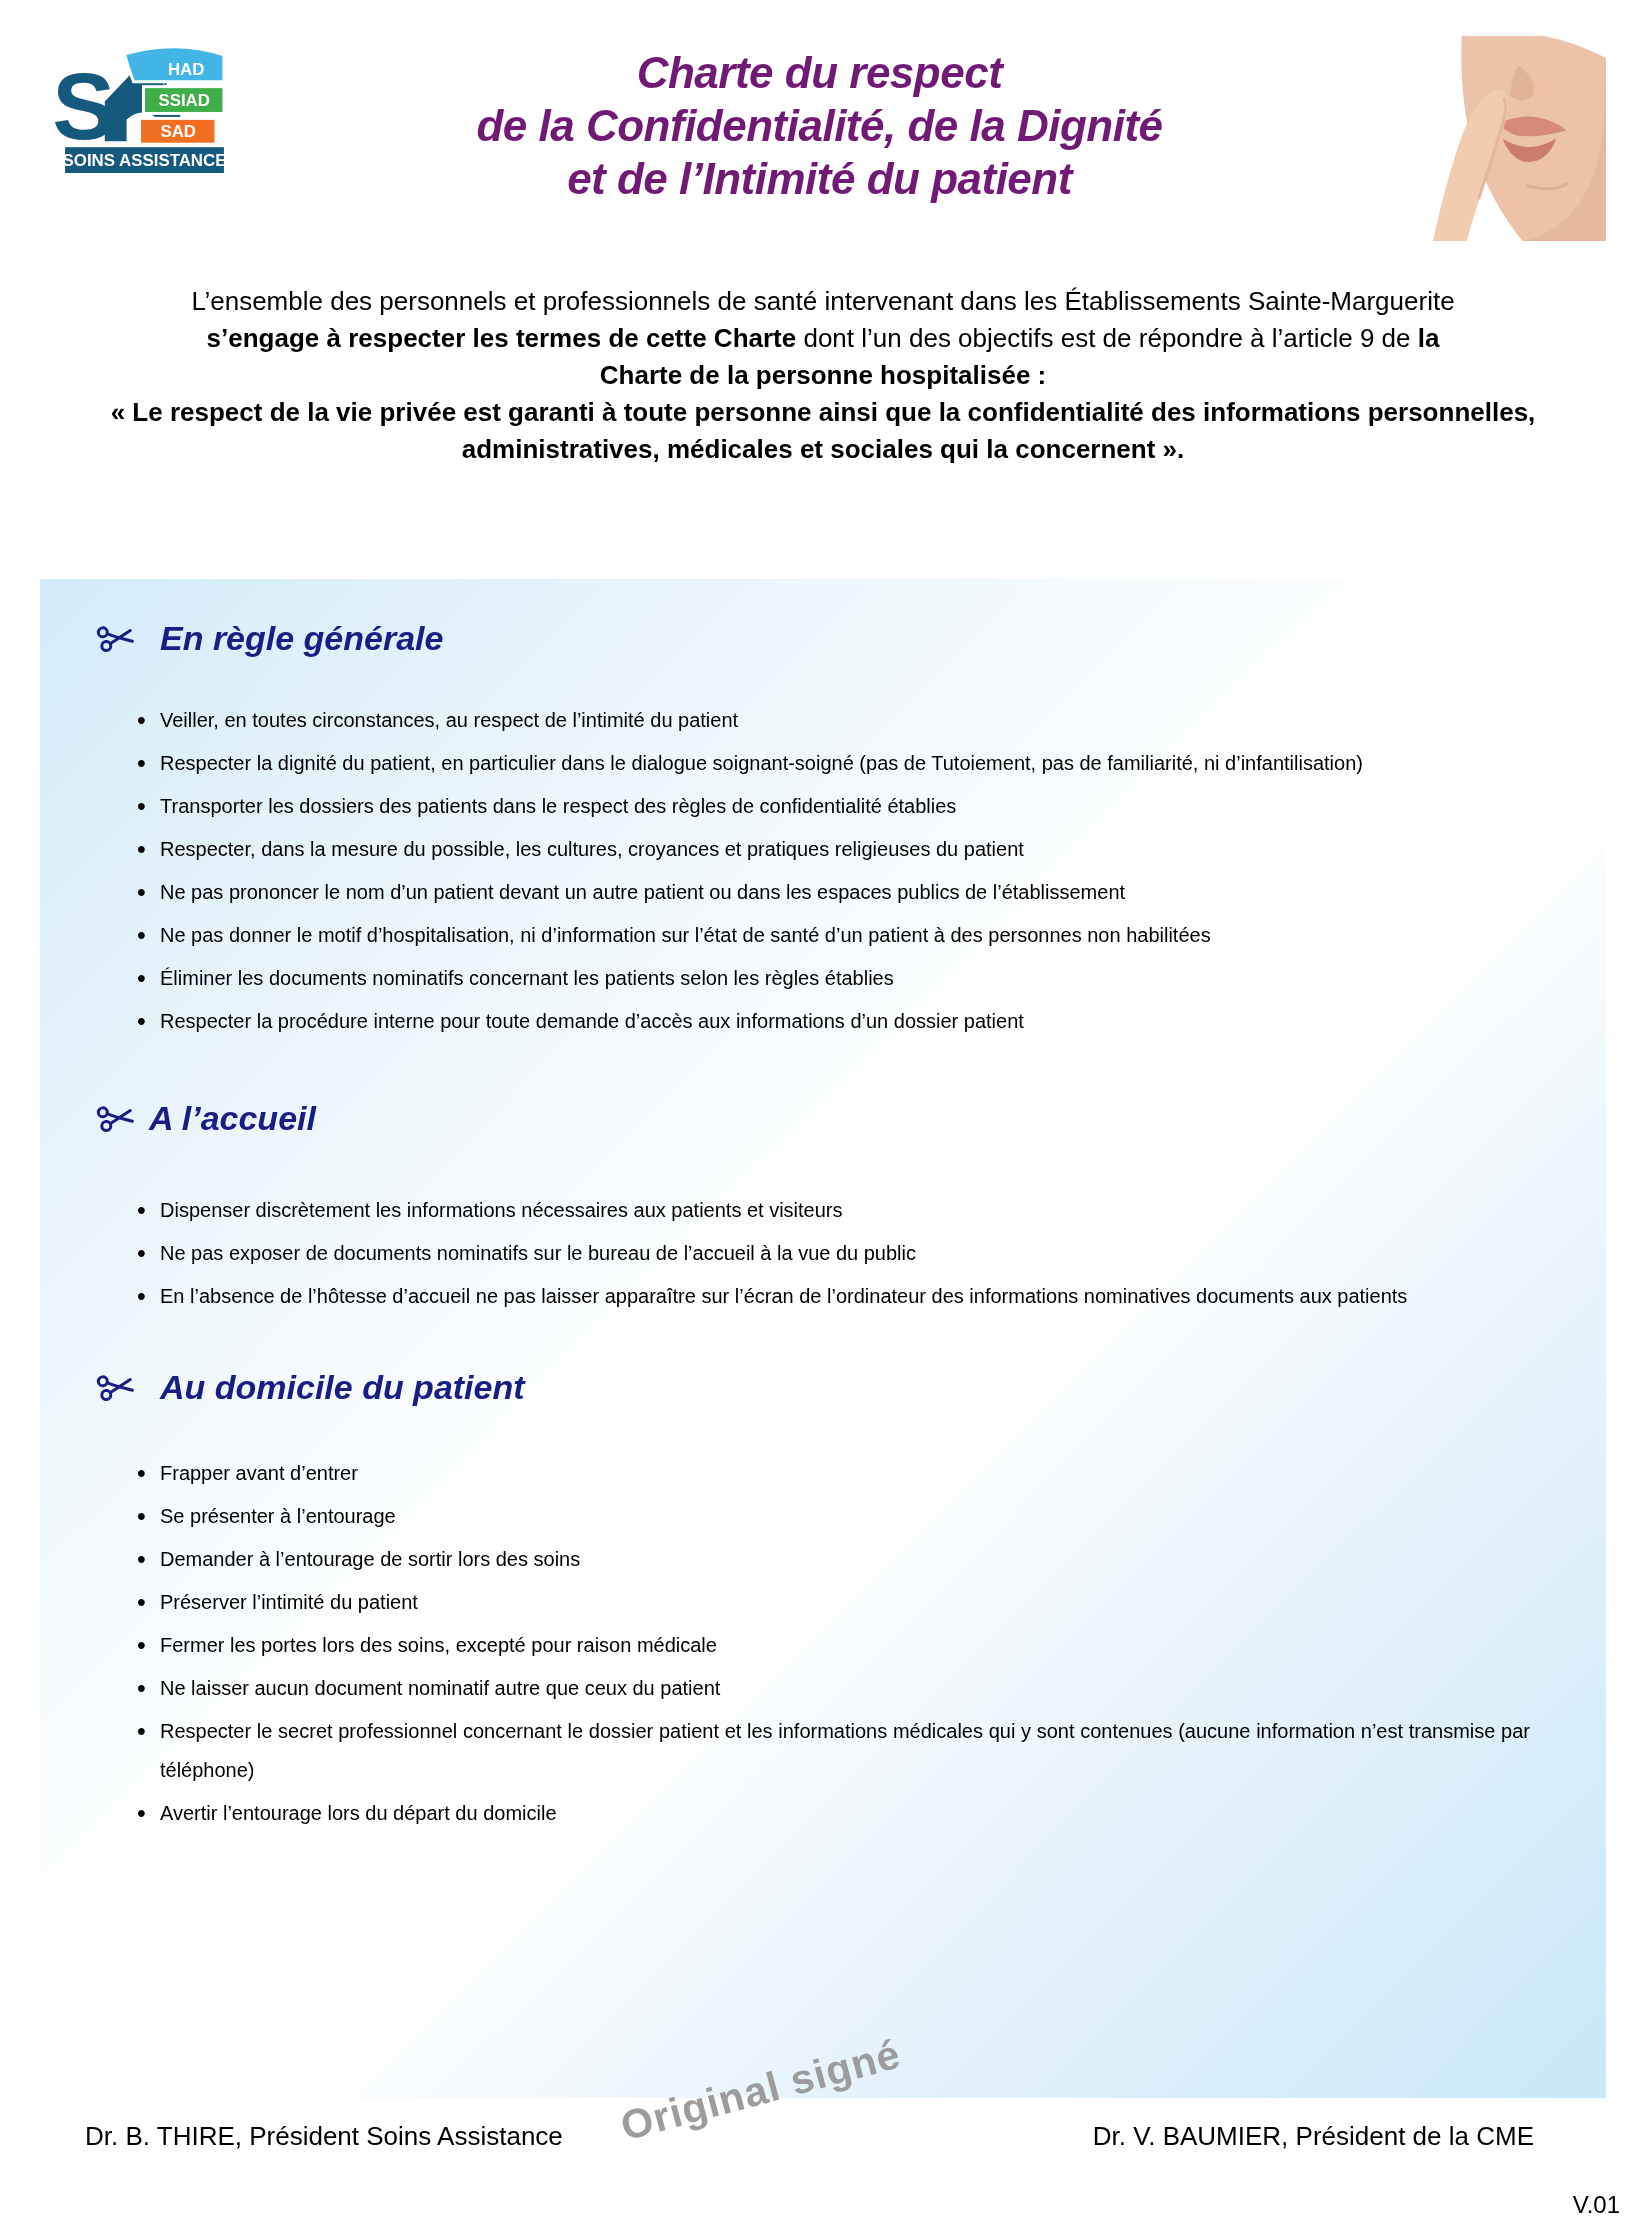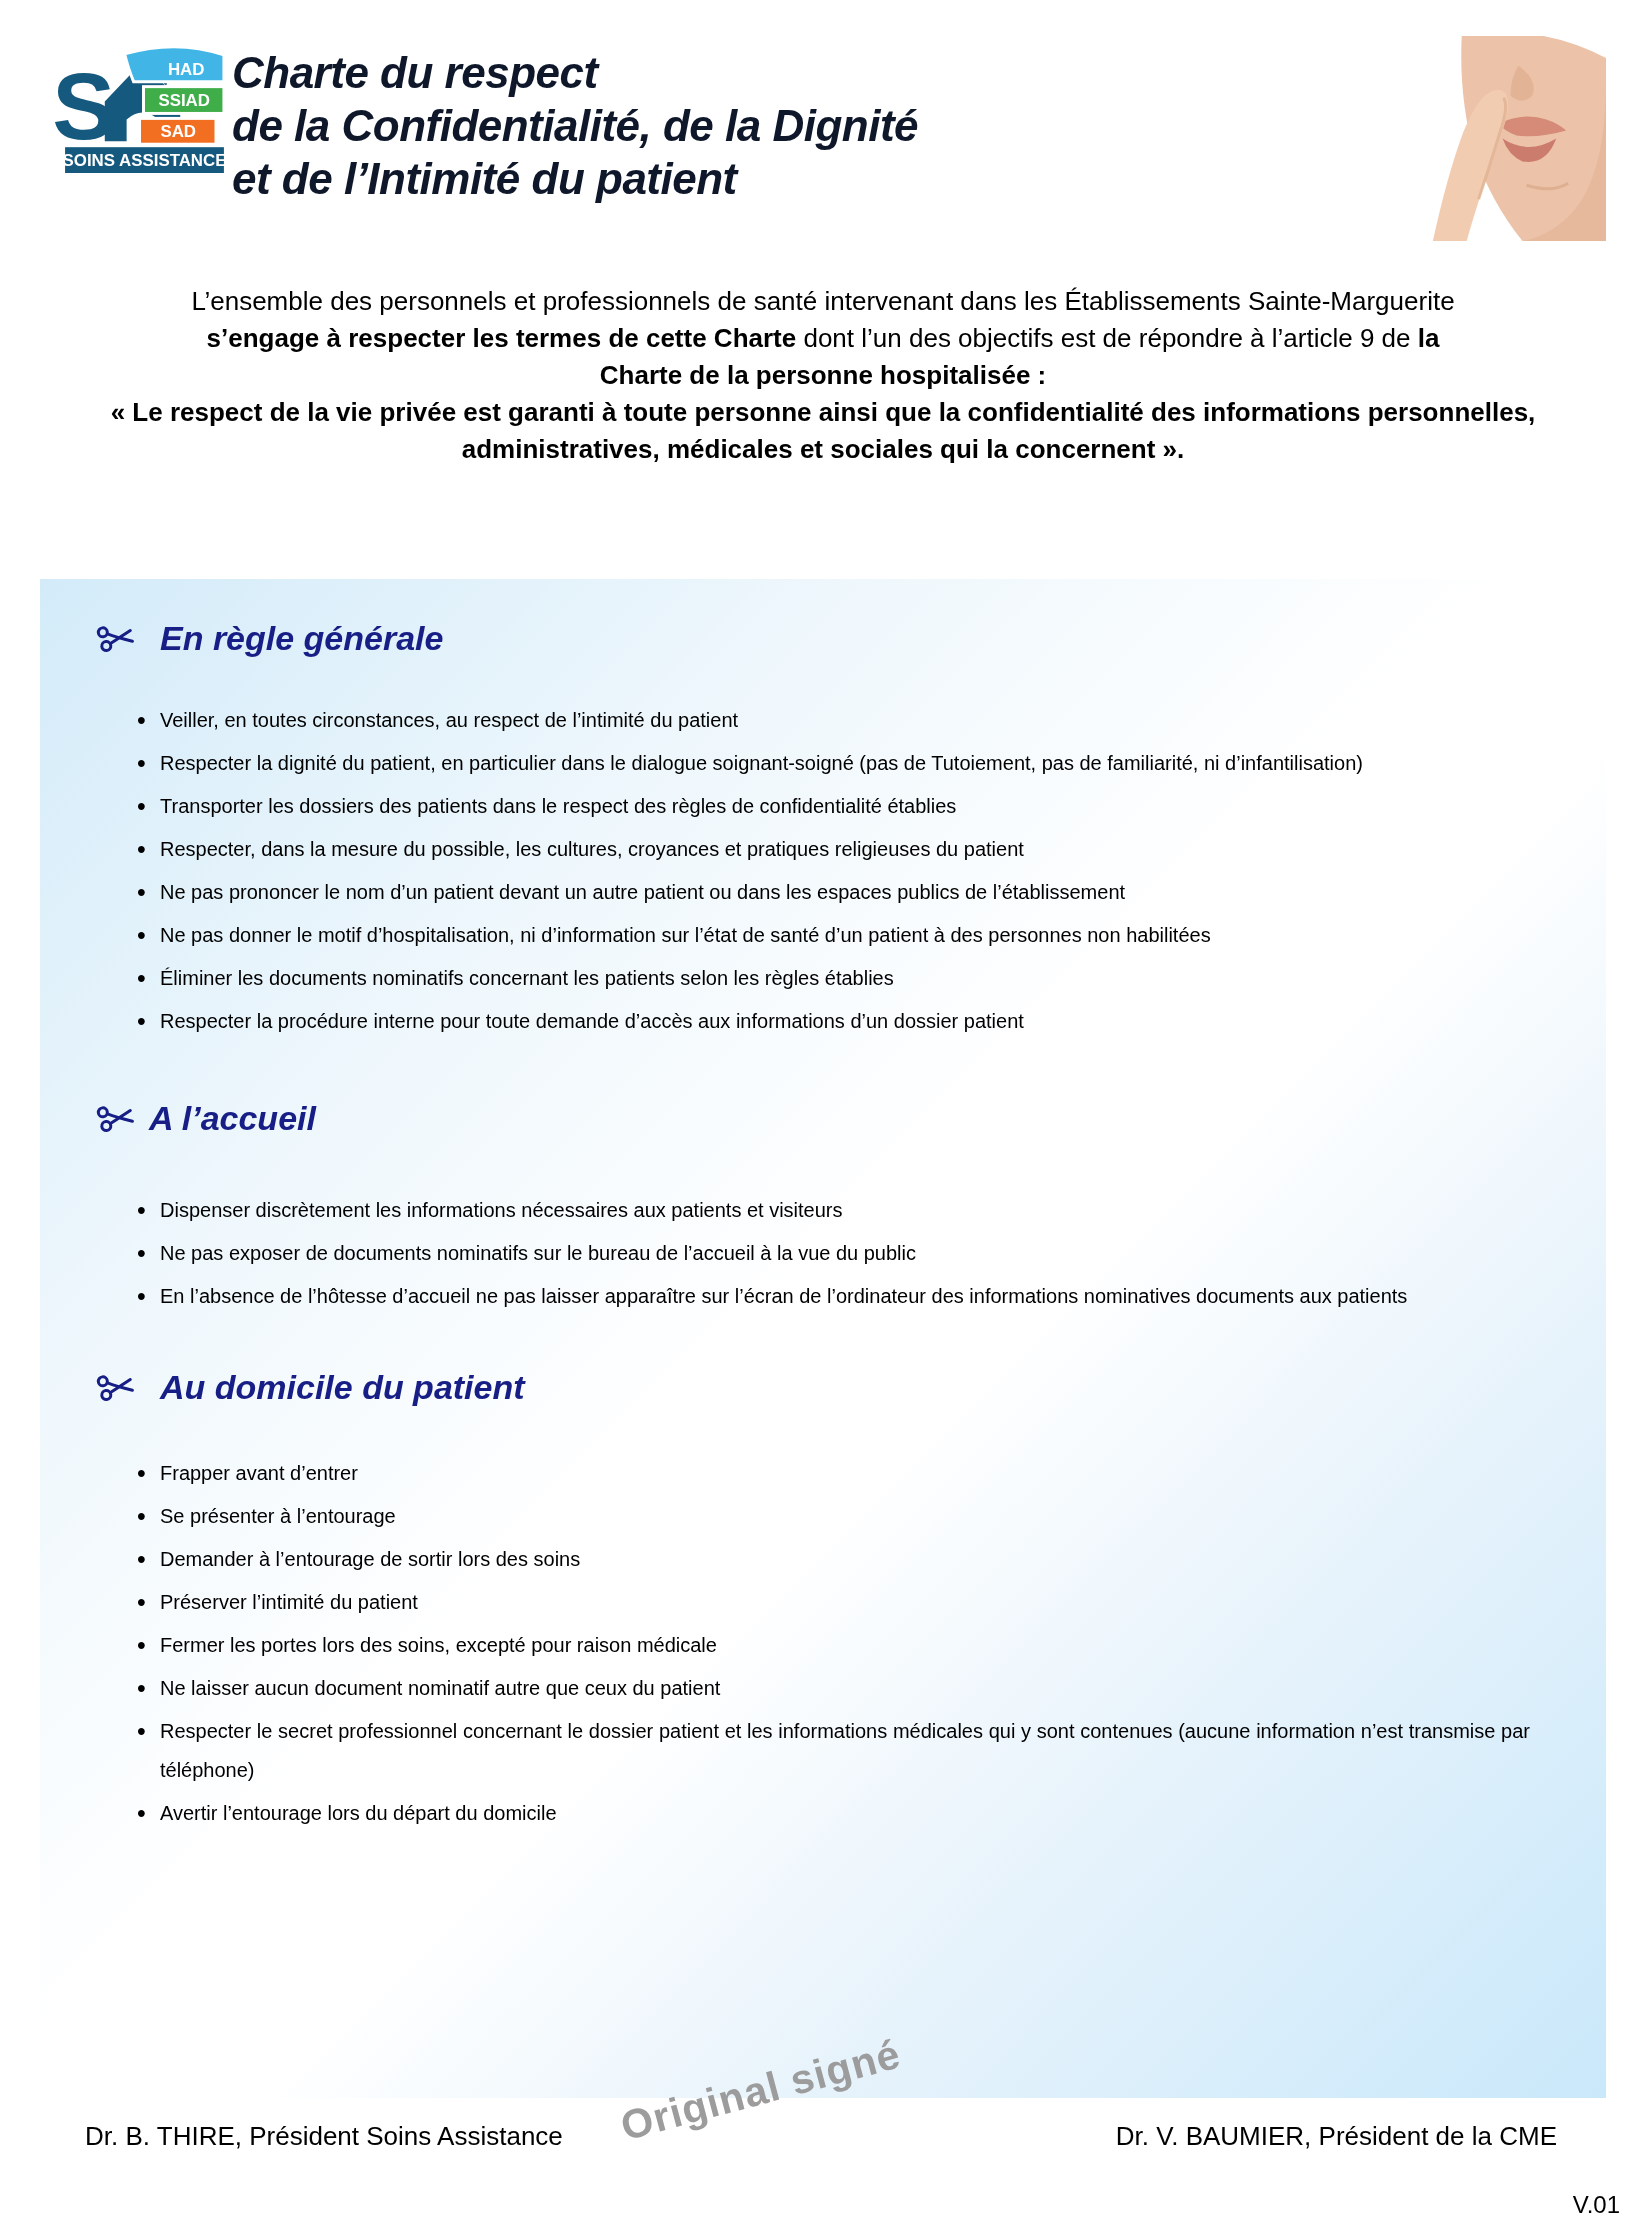--- a/index.html
+++ b/index.html
@@ -4,23 +4,23 @@
 <style>
   html,body{margin:0;padding:0;background:#e8e8e8;}
   .page{
     position:relative; width:1646px; height:2235px; background:#ffffff;
     font-family:"Liberation Sans", sans-serif; color:#000; margin:0 auto; overflow:hidden;
   }
   
   .hdr{display:flex; align-items:flex-start; padding:36px 40px 0 55px;}
   .logo{flex:none; width:177px; height:137px;}
   .title{
-    flex:1; margin-top:10px;
+    flex:1; text-align:center; margin-top:10px;
     font-size:44px; line-height:53px; font-weight:bold; font-style:italic;
-    color:#0f172a; letter-spacing:-0.5px;
+    color:#701a75; letter-spacing:-0.5px;
   }
   .photo{flex:none; width:199px; height:205px;}
   
   .intro{
     margin:42px auto 0; width:1483px; text-align:center;
     font-size:26px; line-height:37px;
   }
   .intro b{font-weight:bold;}
   
   .panel{
@@ -42,21 +42,21 @@
   ul.blist li::before{
     content:"\2022"; position:absolute; left:5px; top:0;
     font-size:25px; color:#000;
   }
   .sec-accueil h2{margin-top:56px;gap:13px;}
   .sec-accueil ul{margin-top:52px;}
   .sec-domicile h2{margin-top:50px;}
   .sec-domicile ul{margin-top:46px;}
   
   .sigrow{
-    position:relative; margin-top:22px; padding:0 89px 0 85px;
+    position:relative; margin-top:22px; padding:0 112px 0 85px;
     display:flex; justify-content:space-between; align-items:center;
     font-size:26px; line-height:32px;gap:19px;
   }
   .stamp{
     position:absolute; left:617px; top:-46px;
     transform:rotate(-15deg);
     font-size:41px; font-weight:bold; color:#9c9c9c; letter-spacing:1px;
     white-space:nowrap;
   }
   .version{position:absolute; right:26px; bottom:16px; font-size:24px;}

